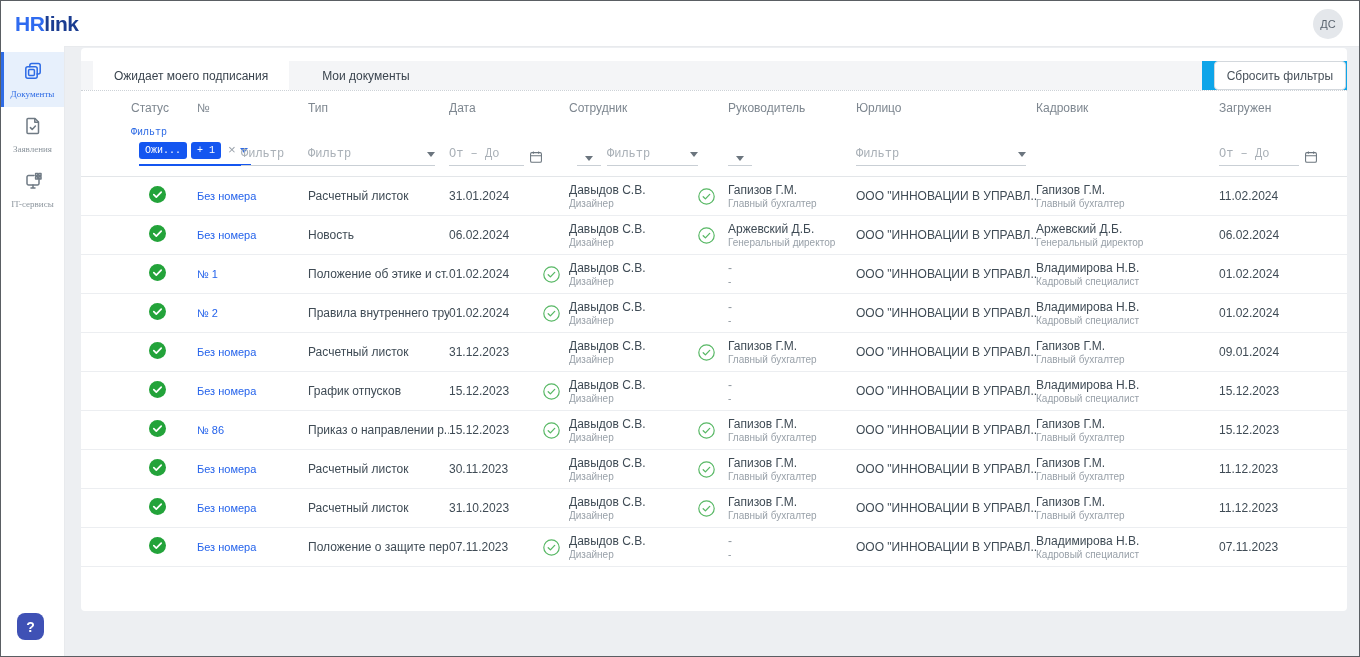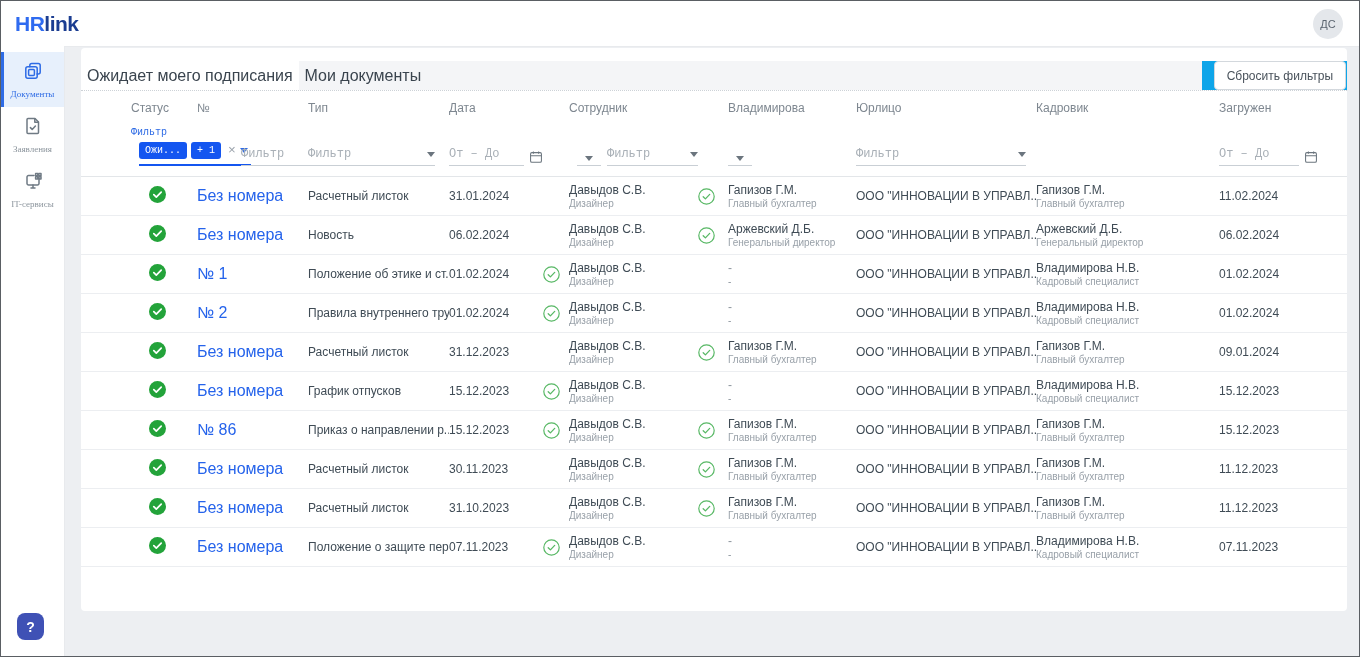--- a/index.html
+++ b/index.html
@@ -30,21 +30,21 @@
   .help-btn { position:absolute; left:16px; bottom:16px; width:27px; height:27px; border-radius:8px;
               background:#3f51b5; color:#fff; font-size:14px; font-weight:700; border:none; cursor:pointer; }
 
   .content { flex:1; border-top:1px solid #e8eaed; padding:1px 12px 0 16px; min-width:0; }
   .card { background:#fff; border-radius:4px; height:563px; display:flex; flex-direction:column;
           padding-top:13px; overflow:hidden; }
 
   
   .card-top { display:flex; height:30px; border-bottom:1px dotted #cdd2d7; }
   .tabstrip { flex:1; background:#f4f5f7; display:flex; }
-  .tab { padding:0 6px; display:flex; align-items:center; font-size:16px; color:#3a444e; cursor:pointer; white-space:nowrap; }
+  .tab { padding:0 21px; display:flex; align-items:center; font-size:12px; color:#3a444e; cursor:pointer; white-space:nowrap;margin-left:12px; }
   .tab.active { background:#fff; }
   .reset-wrap { background:#0ea5e9; display:flex; align-items:center; padding:0 1px 0 12px; }
   .reset-btn { height:29px; padding:0 12px; background:#fff; border:1px solid #d3d8dd; border-radius:4px;
                font-size:12px; color:#49525b; cursor:pointer; white-space:nowrap; }
 
   
   .thead { display:flex; padding:0 20px 0 50px; height:34px; align-items:center;
            font-size:12px; color:#7e8790; }
   .c-status { width:66px; } .c-number { width:111px; } .c-type { width:141px; }
   .c-date { width:94px; }  .c-emp { width:155px; }  .c-mgr { width:158px; }
@@ -77,21 +77,21 @@
   .f-ent { width:180px; padding-right:10px; } .f-ent .fctl { width:100%; }
   .f-hr { width:183px; }
   .f-up { flex:1; gap:5px; } .f-up .fctl { width:80px; }
   .cal { flex:0 0 auto; margin-bottom:2px; cursor:pointer; }
 
   .tbody { }
   .trow { display:flex; padding:0 20px 0 50px; height:39px; align-items:center;
           border-bottom:1px solid #eceef1; font-size:12px; color:#3f4b55; cursor:pointer; }
   .cell { white-space:nowrap; }
   .cell.c-status { display:flex; justify-content:center; padding-right:14px; }
-  .doclink { color:#2563eb; text-decoration:none; font-size:16px; }
+  .doclink { color:#2563eb; text-decoration:none; font-size:11px; }
   .cell.c-type, .cell.c-ent { overflow:hidden; padding-right:8px; }
   .pwrap { display:flex; align-items:center; min-width:0; }
   .chk { flex:0 0 17px; margin-right:9px; display:flex; }
   .c-mgr .chk { margin-right:13px; }
   .person { min-width:0; }
   .p-name { font-size:12px; color:#3f4b55; white-space:nowrap; }
   .p-title { font-size:10px; color:#99a1a9; margin-top:1px; white-space:nowrap; }
   .dash .p-name, .dash .p-title { color:#8d969e; }
   .c-hr .person { padding-left:0; }
 
@@ -159,21 +159,21 @@
             <button class="reset-btn">Сбросить фильтры</button>
           </div>
         </div>
 
         <div class="thead">
           <div class="c-status">Статус</div>
           <div class="c-number">№</div>
           <div class="c-type">Тип</div>
           <div class="c-date">Дата</div>
           <div class="c-emp h-emp">Сотрудник</div>
-          <div class="c-mgr h-mgr">Владимирова</div>
+          <div class="c-mgr h-mgr">Руководитель</div>
           <div class="c-ent">Юрлицо</div>
           <div class="c-hr">Кадровик</div>
           <div class="c-up">Загружен</div>
         </div>
 
         <div class="filters">
           <div class="fcell f-status">
             <div class="flabel">Фильтр</div>
             <div class="status-control">
               <span class="chip">Ожи...</span>

